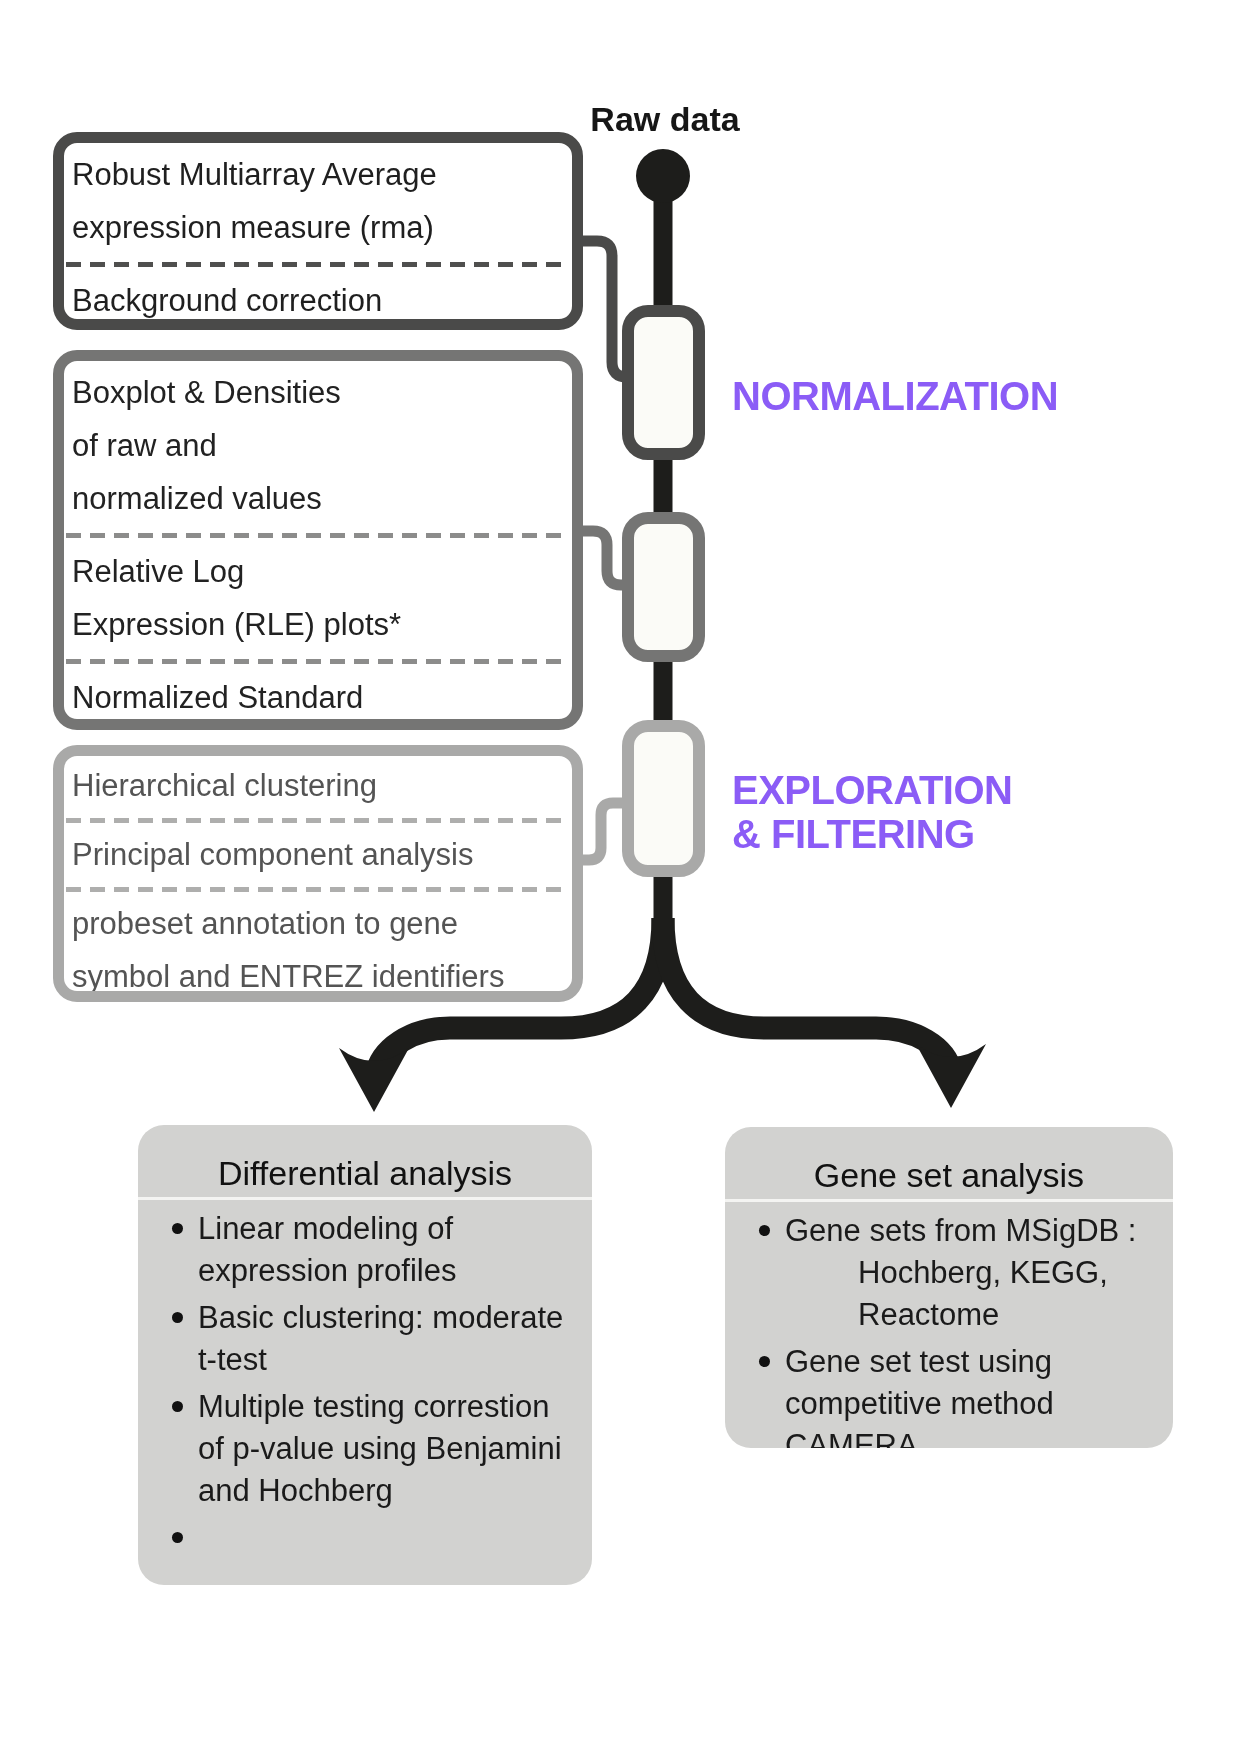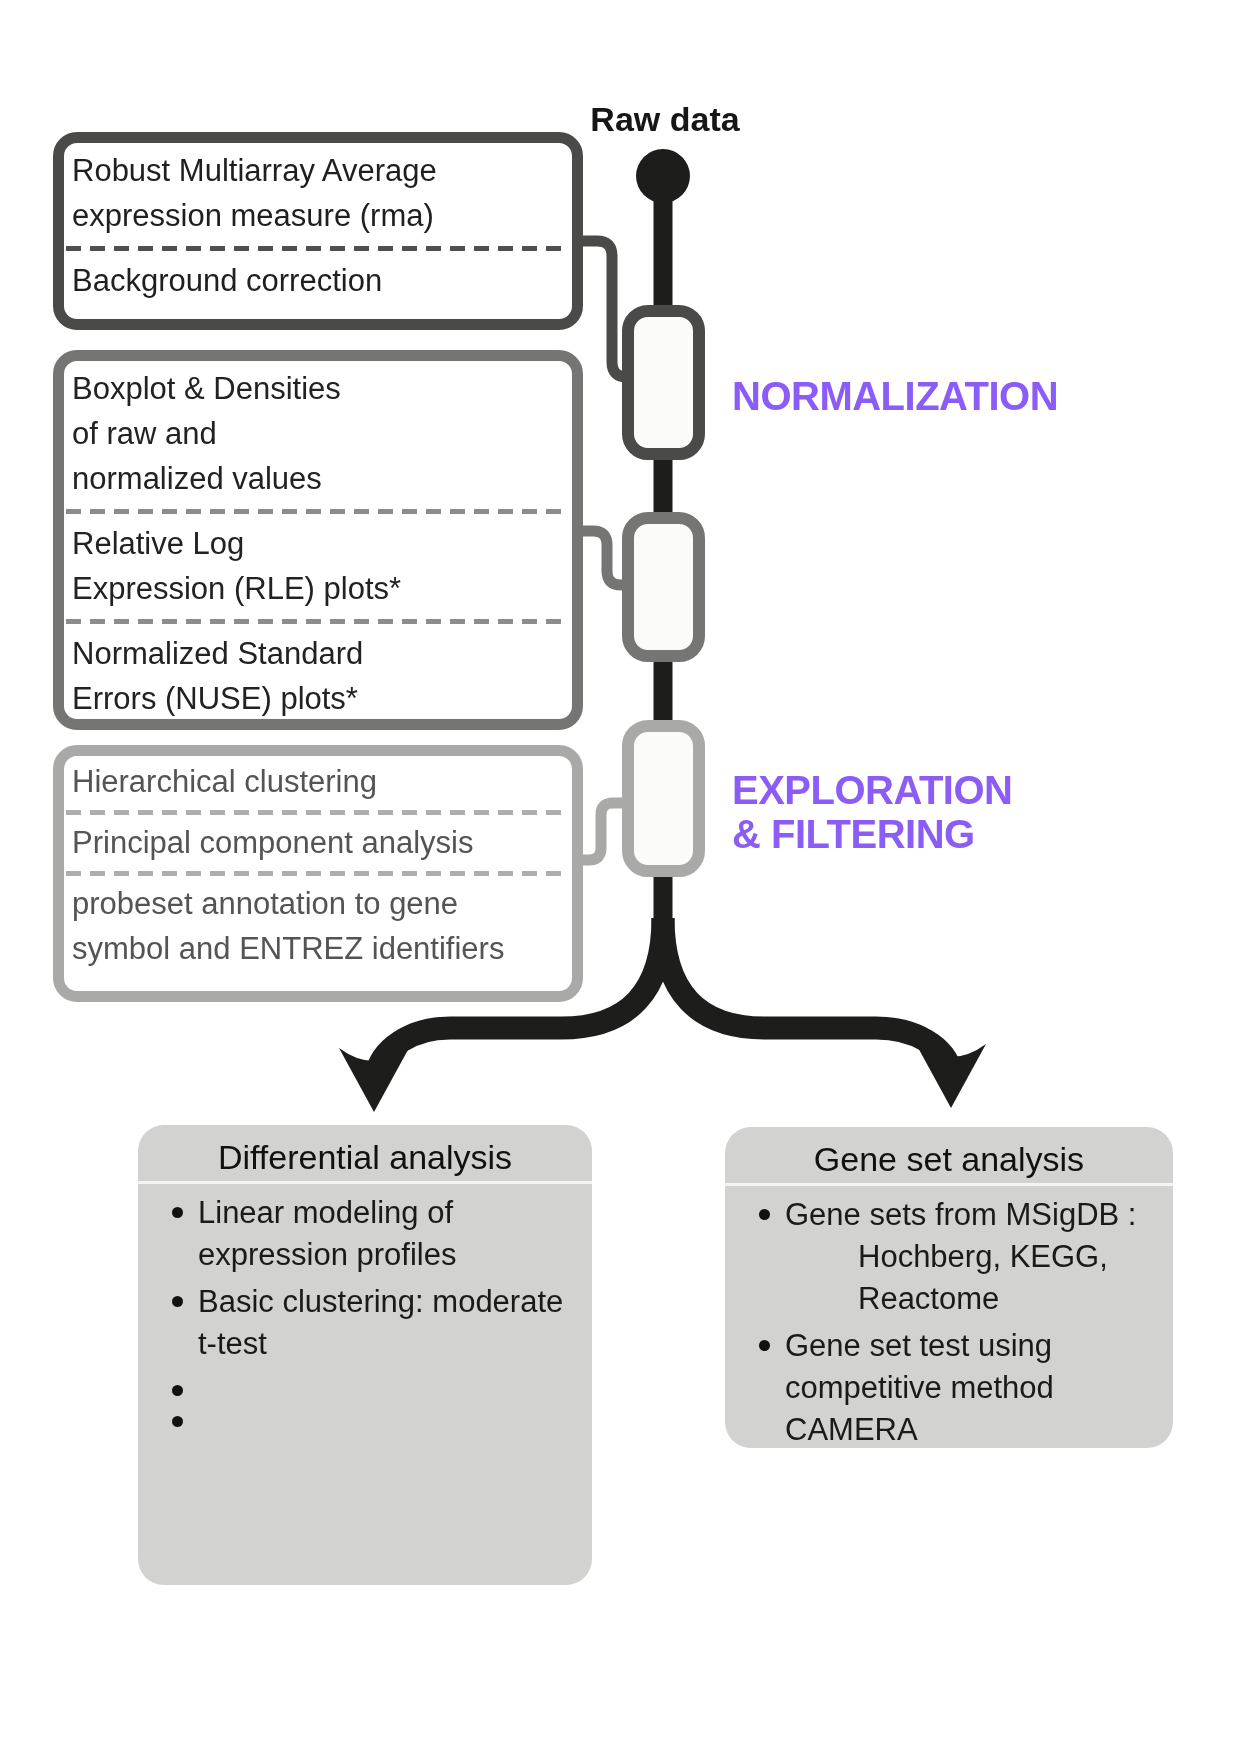--- a/index.html
+++ b/index.html
@@ -34,41 +34,41 @@
     color:#8b5cf6;letter-spacing:-0.5px;
   }
   .sl1{top:374px;}
   .sl2{top:571px;}
   .sl3{top:768px;}
 
   
   .fbox{
     position:absolute;left:53px;width:530px;box-sizing:border-box;
     background:#ffffff;border-radius:24px;overflow:hidden;
-    font-size:31px;line-height:45px;
+    font-size:31px;line-height:53px;
   }
   .fbox.b1{top:132px;height:198px;border:11px solid #4a4a49;color:#1f1f1f;}
   .fbox.b2{top:350px;height:380px;border:11px solid #757574;color:#222222;}
   .fbox.b3{top:745px;height:257px;border:11px solid #a9a9a8;color:#545454;}
   .fbox .sec{padding:5px 6px 6px 8px;}
   .fbox.b3 .sec{padding:3px 6px 4px 8px;}
   .dashline{height:5px;margin:2px 2px;}
   .b1 .dashline{background:repeating-linear-gradient(90deg,#4f4f4e 0 15px,transparent 15px 24px);}
   .b2 .dashline{background:repeating-linear-gradient(90deg,#8c8c8b 0 15px,transparent 15px 24px);}
   .b3 .dashline{background:repeating-linear-gradient(90deg,#aeaead 0 15px,transparent 15px 24px);}
 
   
   .panel{
     position:absolute;box-sizing:border-box;background:#d2d2d0;border-radius:26px;
     overflow:hidden;color:#1a1a1a;
   }
   .panel.pl{left:138px;top:1125px;width:454px;height:460px;}
   .panel.pr{left:725px;top:1127px;width:448px;height:321px;}
   .panel .ptitle{
-    text-align:center;font-size:34px;line-height:40px;padding-top:12px;padding-bottom:4px;
+    text-align:center;font-size:34px;line-height:40px;padding-top:28px;padding-bottom:4px;
     color:#111111;
   }
   .panel .psep{height:3px;background:#f4f4f2;}
   .panel .plist{padding:8px 10px 4px 34px;}
   .bullet{display:flex;margin-bottom:5px;}
   .bullet .dot{
     flex:0 0 11px;width:11px;height:11px;border-radius:50%;background:#111111;
     margin:15px 15px 0 0;
   }
   .bullet .btxt{font-size:31px;line-height:42px;}
@@ -143,20 +143,23 @@
         <div class="btxt pre">Linear modeling of
 expression profiles</div>
       </div>
       <div class="bullet">
         <span class="dot"></span>
         <div class="btxt pre">Basic clustering: moderate
 t-test</div>
       </div>
       <div class="bullet">
         <span class="dot"></span>
+        <div class="btxt pre">Multiple testing correstion
+of p-value using Benjamini
+and Hochberg</div>
       </div>
       <div class="bullet">
         <span class="dot"></span>
       </div>
     </div>
   </div>
 
   <div class="panel pr">
     <div class="ptitle">Gene set analysis</div>
     <div class="psep"></div>

